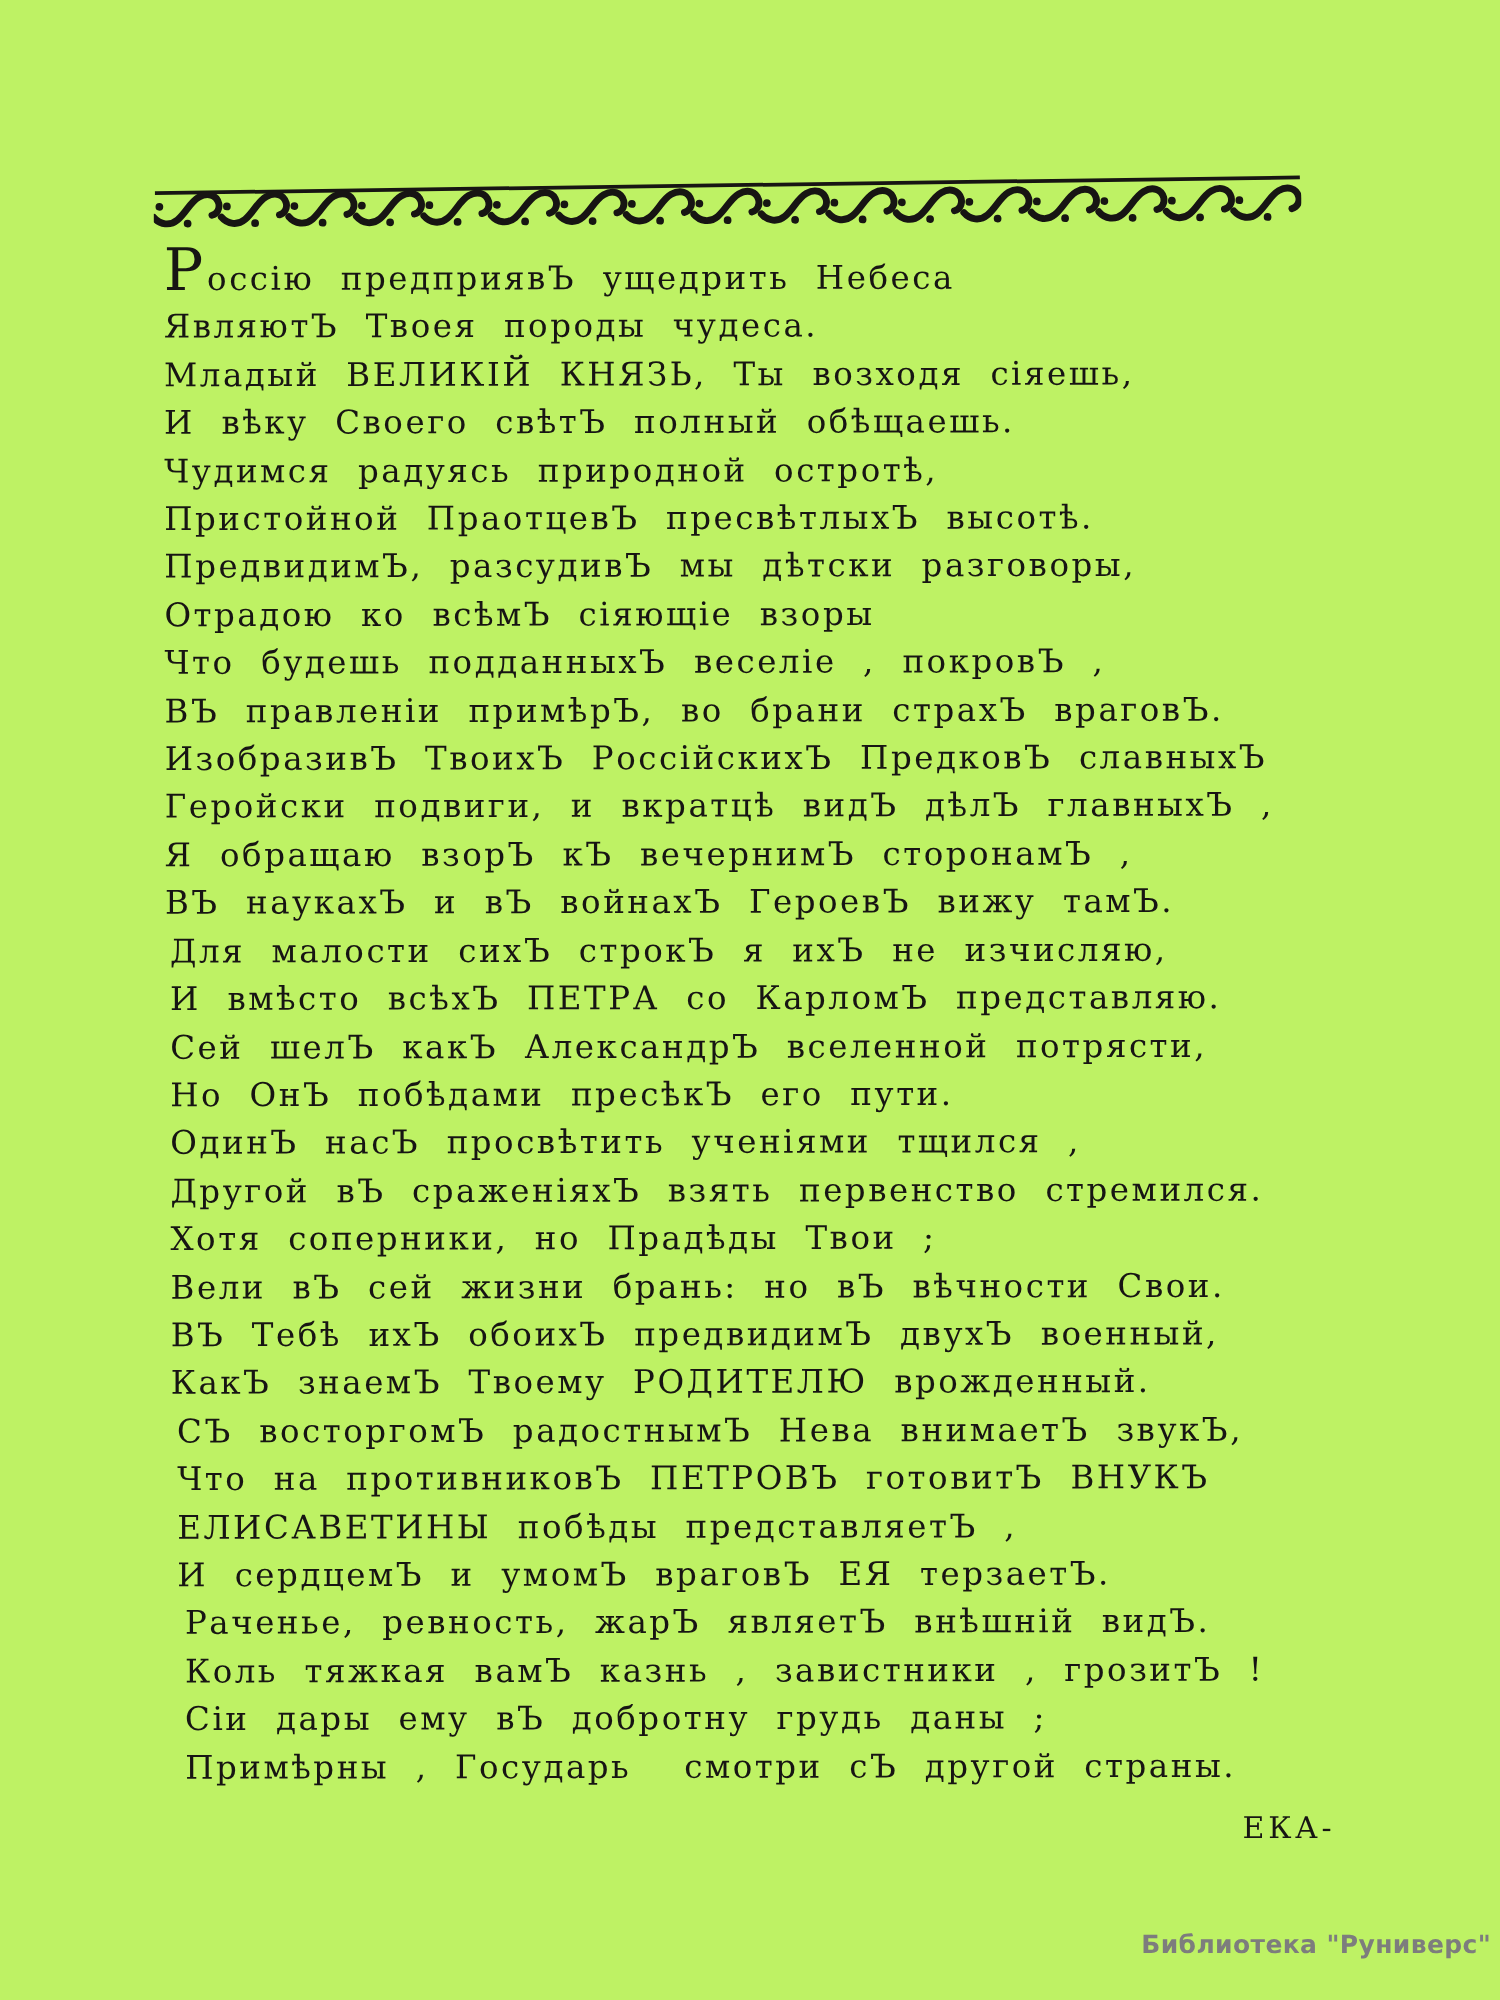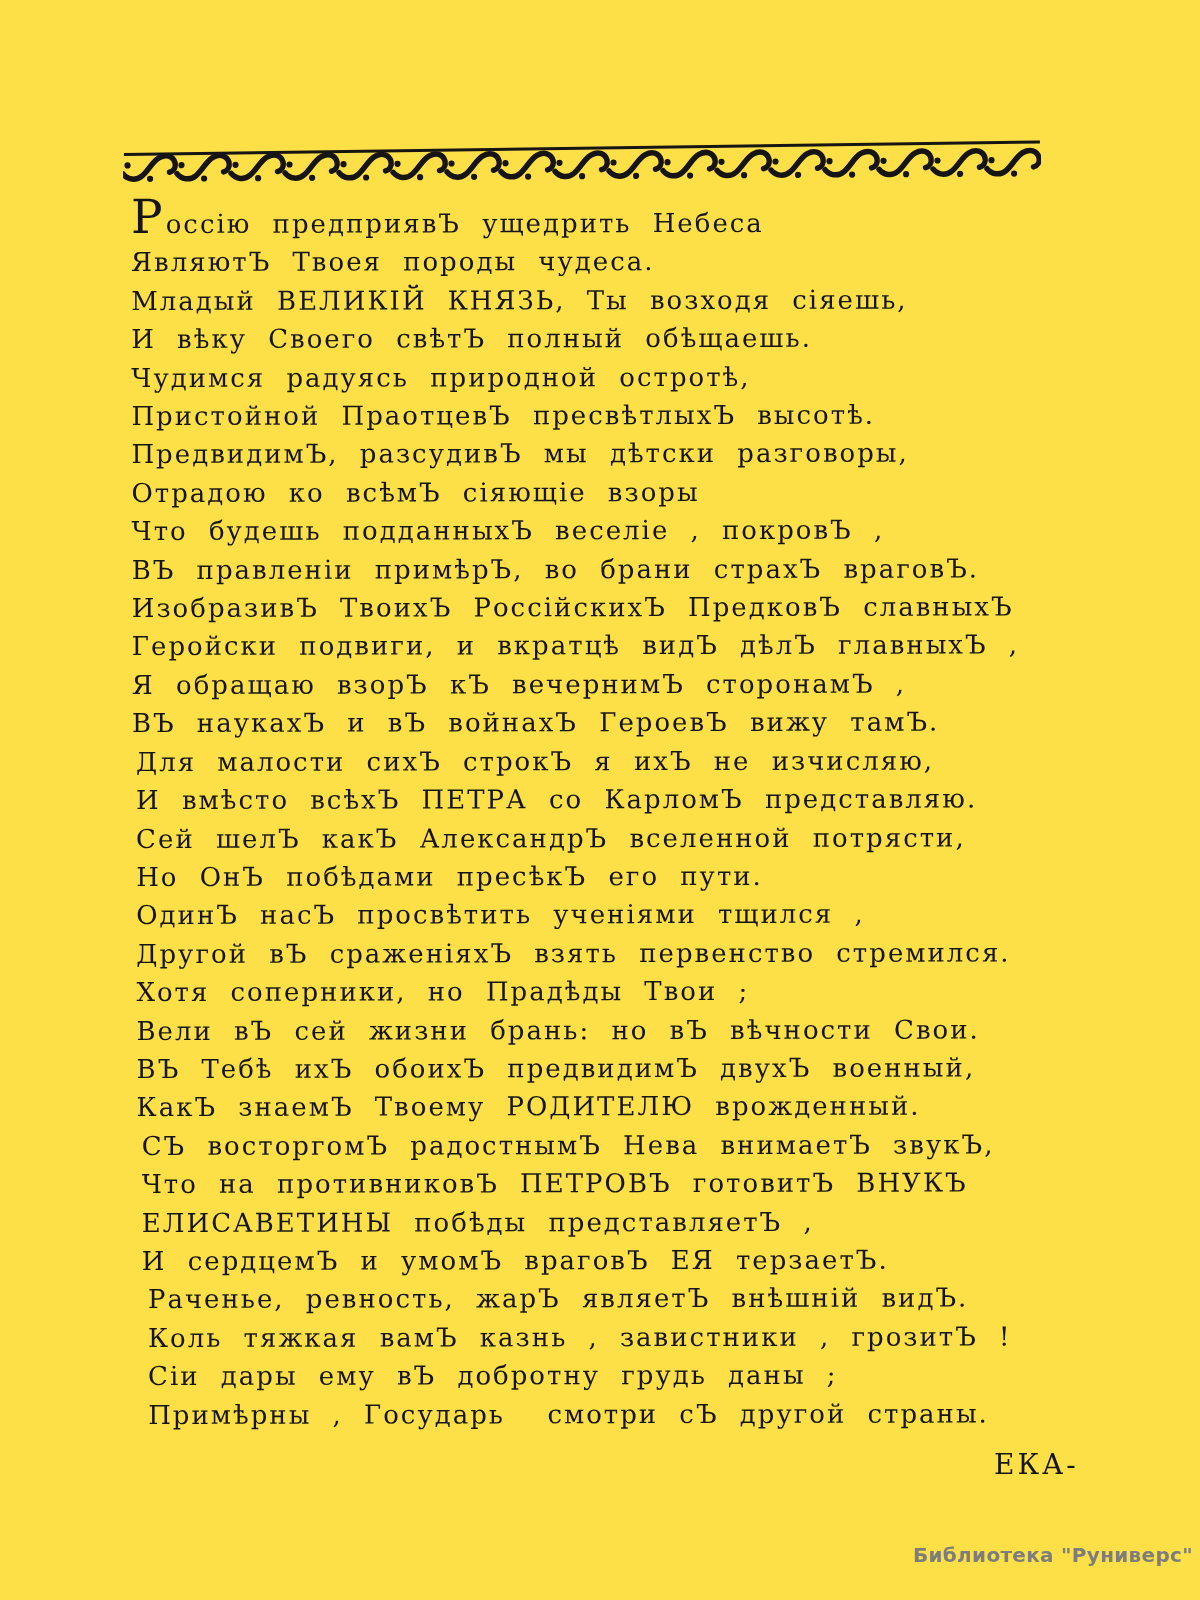--- a/index.html
+++ b/index.html
@@ -47,39 +47,39 @@
   .dropcap {
     font-size: 47px;
     line-height: 0;
     letter-spacing: 3px;
   }
   
   .catchword {
     position: absolute;
     left: 994px;
     top: 1448px;
-    font-size: 28px;
+    font-size: 24px;
     letter-spacing: 3px;
     font-family: "DejaVu Serif", serif;
   }
   
   .watermark {
     position: absolute;
     left: 913px;
     top: 1543px;
     font-size: 20px;
     font-family: "DejaVu Sans", sans-serif;
     font-weight: 600;
     letter-spacing: 0.3px;
   }
 </style>
 </head>
 <body>
 
-<div class="page" style="background: #fde047; color: rgb(23, 21, 19);">
+<div class="page" style="background: #bef264; color: rgb(23, 21, 19);">
 
   <div class="ornament">
     <svg width="918" height="44" viewBox="0 0 918 44" xmlns="http://www.w3.org/2000/svg">
       <defs>
         <g id="sw" stroke="#171513" fill="#171513">
           <path d="M0,32 C5,38 13,39 19,34 C26,28 29,20 36,16 C43,12 50,14 52,21 C53,25.5 50.5,29.5 46.5,30.5" fill="none" stroke-width="5.5" stroke-linecap="round"></path>
           <circle cx="4.5" cy="23.5" r="3.1" stroke="none"></circle>
           <circle cx="27" cy="37" r="3.1" stroke="none"></circle>
         </g>
       </defs>

